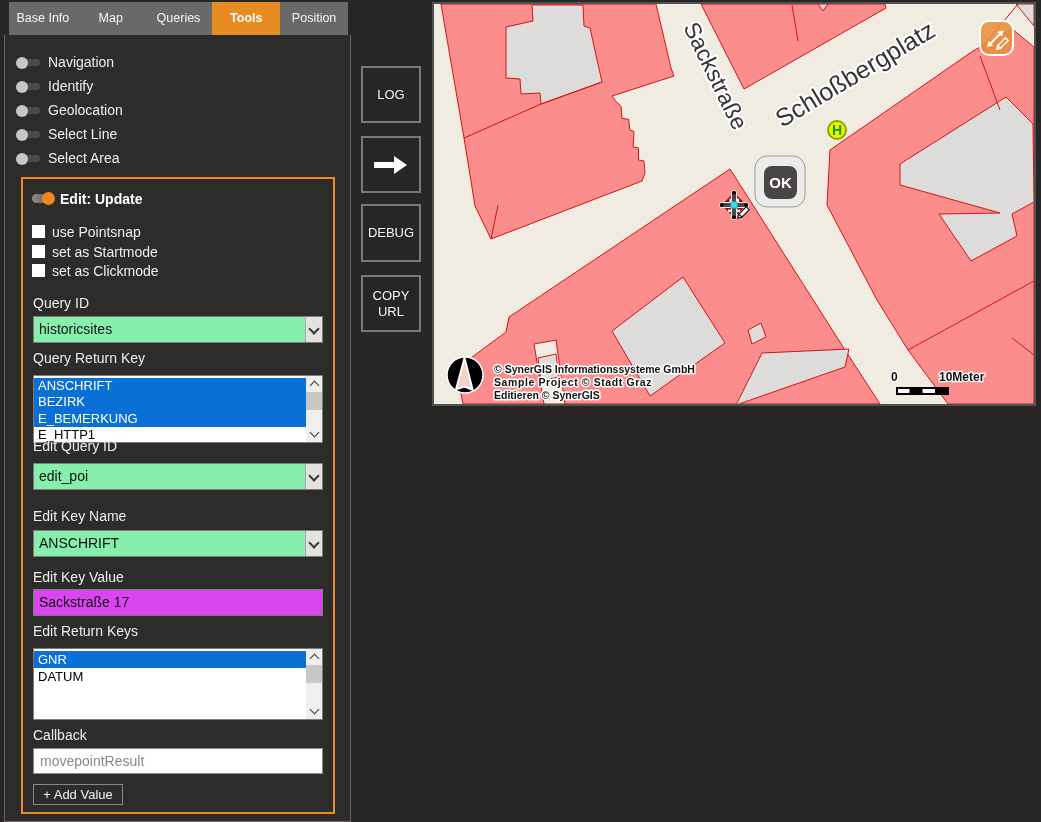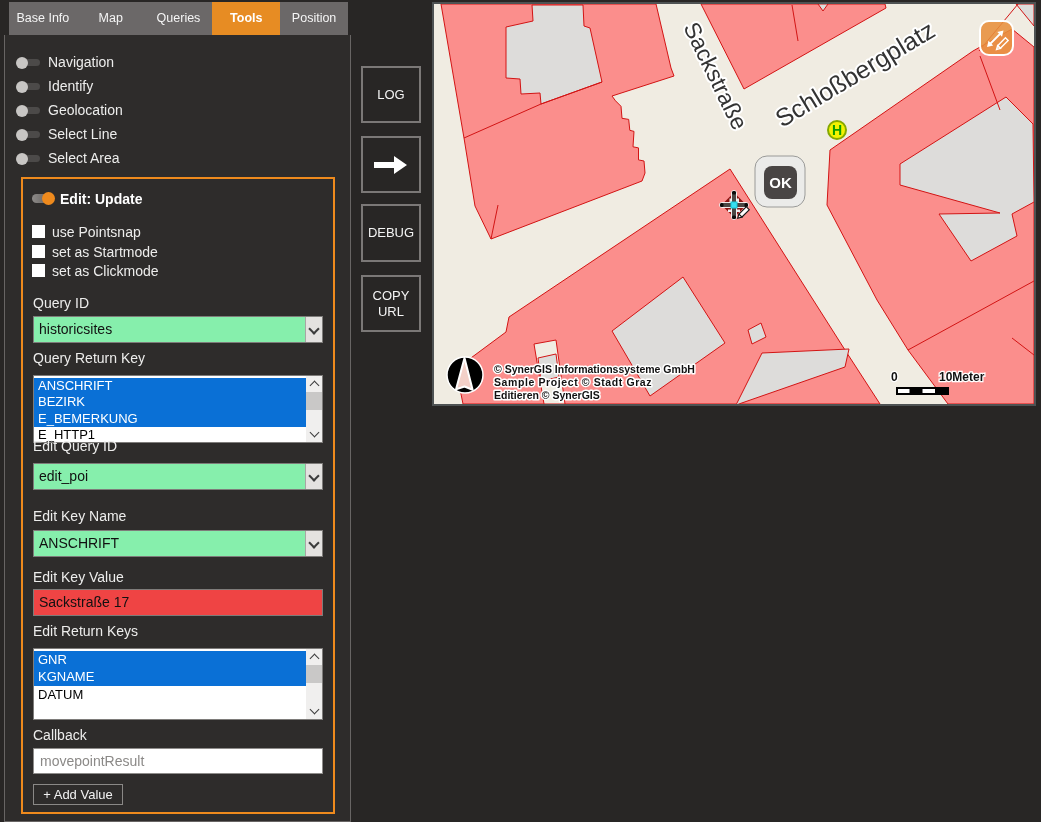--- a/index.html
+++ b/index.html
@@ -26,21 +26,21 @@
 .sel .ar{position:absolute;right:0;top:0;width:16px;height:25px;background:#e4e2e0;border-left:1px solid #a8a6a4;}
 .sel .ar:before{content:"";position:absolute;left:4px;top:8px;width:6px;height:6px;border-right:2px solid #3c3c3c;border-bottom:2px solid #3c3c3c;transform:rotate(45deg);}
 .lbox{position:absolute;left:33px;width:288px;background:#fff;border:1px solid #7e7c7a;overflow:hidden;padding-top:2px;box-sizing:content-box;}
 .li{height:16.4px;line-height:16.4px;font-size:13px;padding-left:4px;color:#000;width:272px;box-sizing:border-box;}
 .li.sel2{background:#0a70d6;color:#fff;}
 .sbar{position:absolute;right:0;top:0;width:16px;background:#f0efee;}
 .sbar .up,.sbar .dn{position:absolute;left:5px;width:6px;height:6px;}
 .sbar .up{top:6px;border-left:1.6px solid #3c3c3c;border-top:1.6px solid #3c3c3c;transform:rotate(45deg);}
 .sbar .dn{bottom:6px;border-right:1.6px solid #3c3c3c;border-bottom:1.6px solid #3c3c3c;transform:rotate(45deg);}
 .sbar .th{position:absolute;left:0;top:16px;width:16px;height:18px;background:#c9c8c7;}
-.inp{position:absolute;left:33px;width:283px;height:25px;background:#ef4444;border:1px solid #7e7c7a;font-size:14px;color:#111;line-height:25px;padding-left:5px;}
+.inp{position:absolute;left:33px;width:283px;height:25px;background:#d946ef;border:1px solid #7e7c7a;font-size:14px;color:#111;line-height:25px;padding-left:5px;}
 .inpd{position:absolute;left:33px;width:282px;height:24px;background:#ffffff;border:1px solid #8e8c8a;font-size:14px;color:#8b8987;line-height:24px;padding-left:6px;}
 #addbtn{left:33px;top:784px;width:88px;height:19px;border:1px solid #8a8886;color:#f2f2f2;font-size:13px;text-align:center;line-height:19px;}
 
 .mbtn{position:absolute;left:361px;width:56px;border:2px solid #7b7877;color:#f4f4f4;font-size:13px;display:flex;align-items:center;justify-content:center;text-align:center;line-height:16px;}
 
 #mapframe{left:432px;top:2px;width:600px;height:400px;border:2px solid #4e5253;}
 </style>
 </head>
 <body>
 <div class="abs" id="tabbar">
@@ -95,21 +95,20 @@
 
 <div class="flab" style="top:508px">Edit Key Name</div>
 <div class="sel" style="top:530px">ANSCHRIFT<span class="ar"></span></div>
 
 <div class="flab" style="top:569px">Edit Key Value</div>
 <div class="inp" style="top:589px">Sackstraße 17</div>
 
 <div class="flab" style="top:623px">Edit Return Keys</div>
 <div class="lbox" style="top:648px;height:68px;">
     <div class="li sel2" style="height:17.4px;line-height:17.4px;">GNR</div>
-    <div class="li sel2" style="height:17.4px;line-height:17.4px;">KGNAME</div>
     <div class="li" style="height:17.4px;line-height:17.4px;">DATUM</div>
  <div class="sbar" style="height:70px;">
       <span class="up"></span>
       <span class="th"></span>
       <span class="dn"></span>
     </div>
 </div>
 
 <div class="flab" style="top:727px">Callback</div>
 <div class="inpd" style="top:748px">movepointResult</div>

